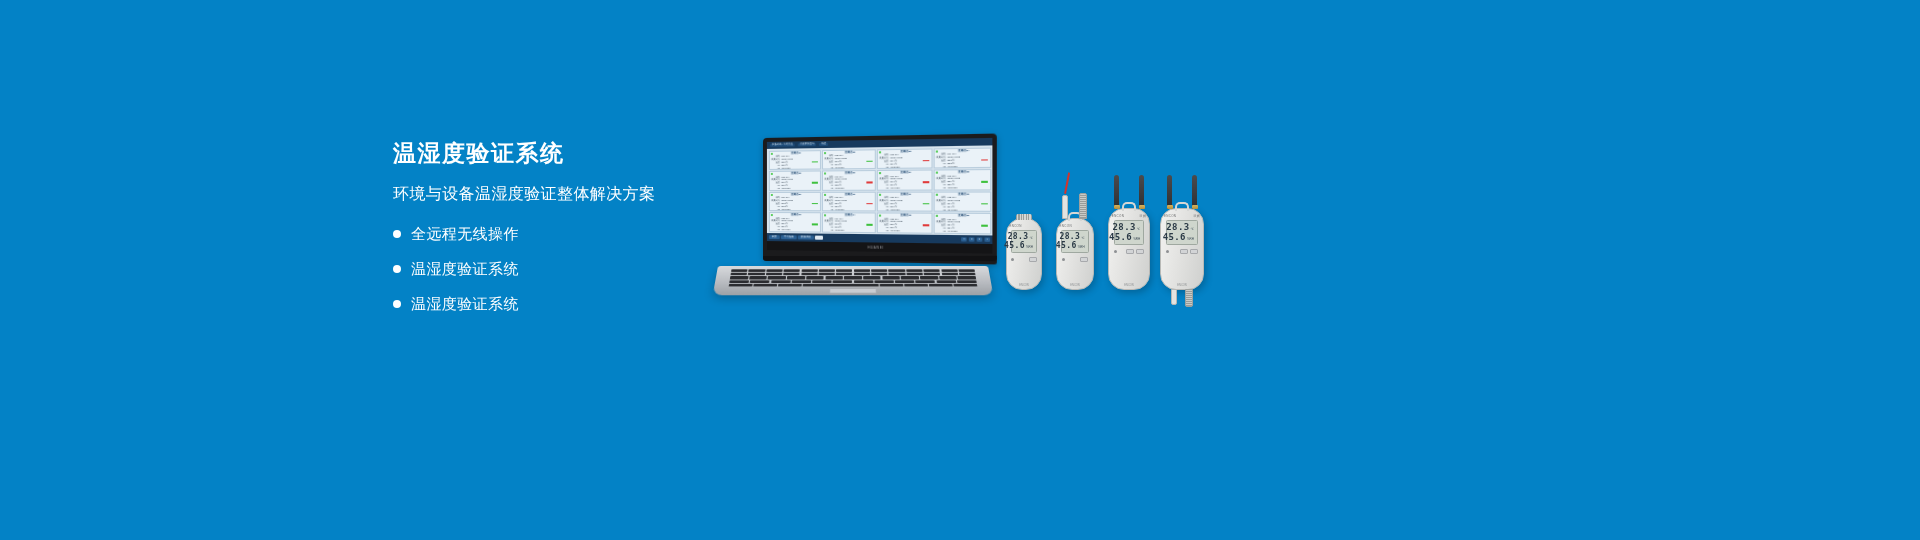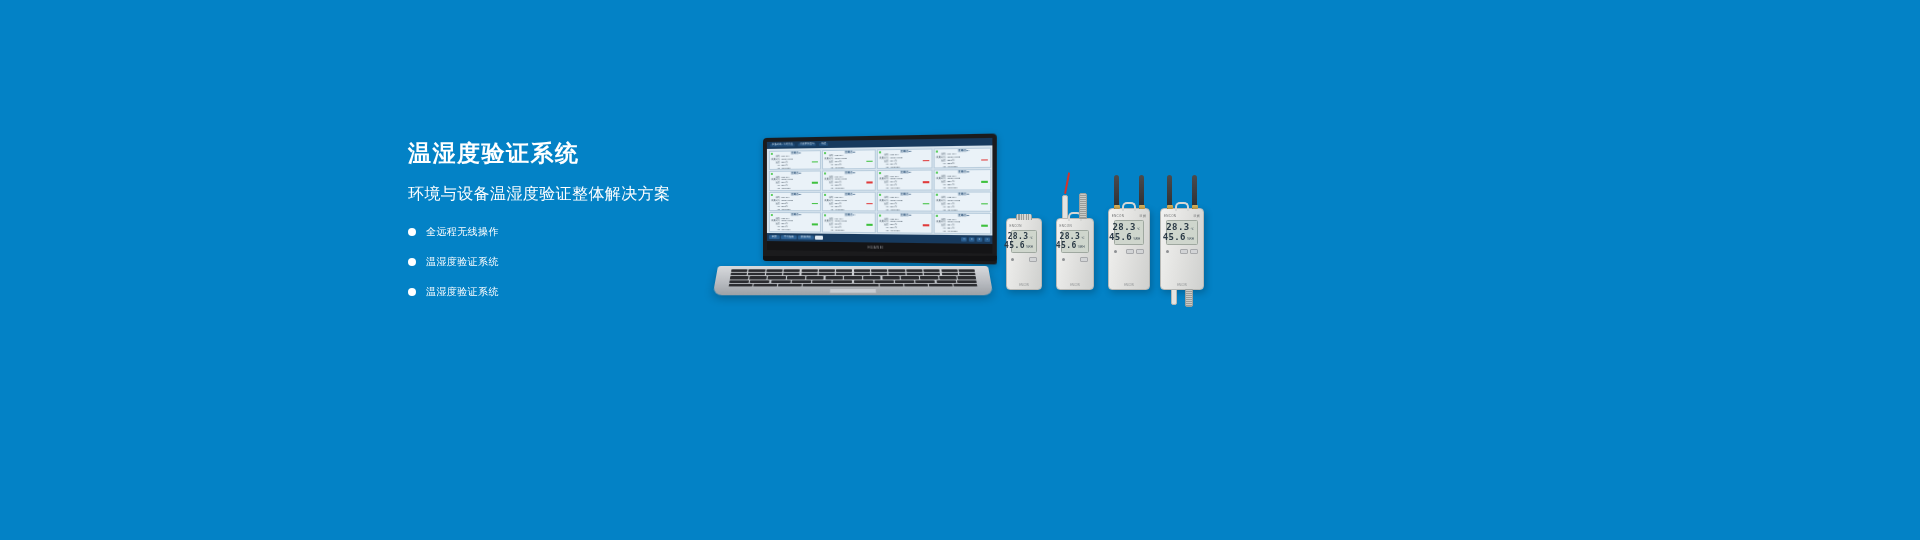--- a/index.html
+++ b/index.html
@@ -5,33 +5,33 @@
   * { margin:0; padding:0; box-sizing:border-box; }
   html,body { width:1920px; height:540px; overflow:hidden; }
   body {
     background:#0382c6;
     font-family:"Liberation Sans","DejaVu Sans",sans-serif;
     position:relative;
   }
   .banner { position:absolute; inset:0; background:#0382c6; }
 
   
-  .textblock { position:absolute; left:408px; top:140px; width:330px; color:#fff;font-family:Liberation Serif, serif; }
+  .textblock { position:absolute; left:393px; top:140px; width:330px; color:#fff;font-family:Liberation Serif, serif; }
   .headline {
     font-size:23px; font-weight:bold; letter-spacing:1.5px;
     line-height:1.2; color:#ffffff; margin-bottom:16px;
   }
   .subhead {
     font-size:16px; font-weight:normal; letter-spacing:.4px;
     color:#ffffff; margin-bottom:20px; white-space:nowrap;
   }
   .bullets { list-style:none; }
   .bullets li {
     display:flex; align-items:center; gap:10px;
-    font-size:10px; color:#ffffff; margin-bottom:16px; letter-spacing:.4px;
+    font-size:15px; color:#ffffff; margin-bottom:16px; letter-spacing:.4px;
   }
   .dot { width:8px; height:8px; border-radius:50%; background:#ffffff; flex:none; }
 
   
   .laptop { position:absolute; left:718px; top:138px; width:270px; height:162px; }
   .lid {
     position:absolute; left:45px; top:0; width:222px; height:122px;
     background:#1b1b1d; border-radius:4px 4px 2px 2px;
     transform:perspective(620px) rotateY(-11deg);
     transform-origin:left center;
@@ -111,21 +111,21 @@
   .hinge {
     position:absolute; left:45px; top:118px; width:222px; height:5px;
     background:#121214; border-radius:0 0 3px 3px;
     transform:perspective(620px) rotateY(-11deg); transform-origin:left center;
   }
 
   
   .device { position:absolute; }
   .body-case {
     background:linear-gradient(100deg,#f2f2f0 0%,#e3e3e1 45%,#cfd0ce 100%);
-    border:1px solid #b8b9b6; border-radius:4px;
+    border:1px solid #b8b9b6; border-radius:16px;
     box-shadow:2px 3px 7px rgba(0,0,0,.22);
     position:relative; display:flex; flex-direction:column;
     align-items:center; padding-top:5px;
   }
   .case-brand {
     display:flex; justify-content:space-between; width:86%;
     font-size:3px; color:#6d6f70; letter-spacing:.3px; margin-bottom:2px;
   }
   .lcd {
     width:76%; background:#cfd6cd; border:1px solid #9fa8a0;

